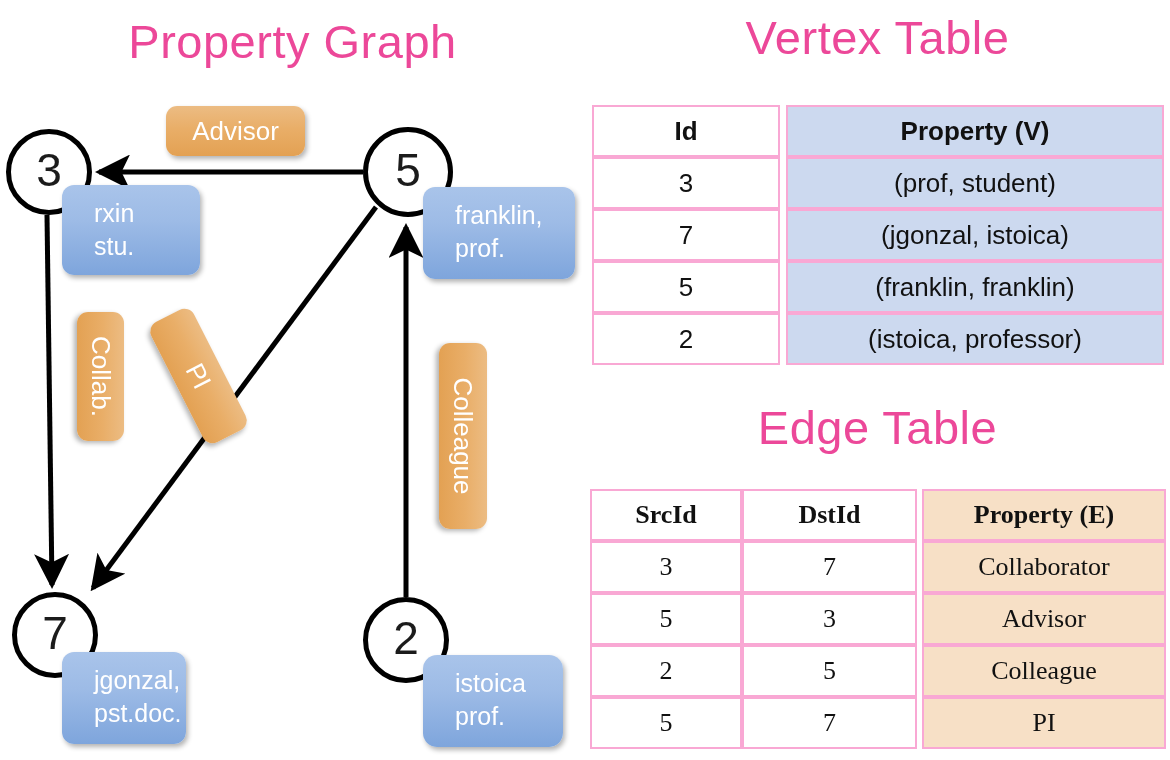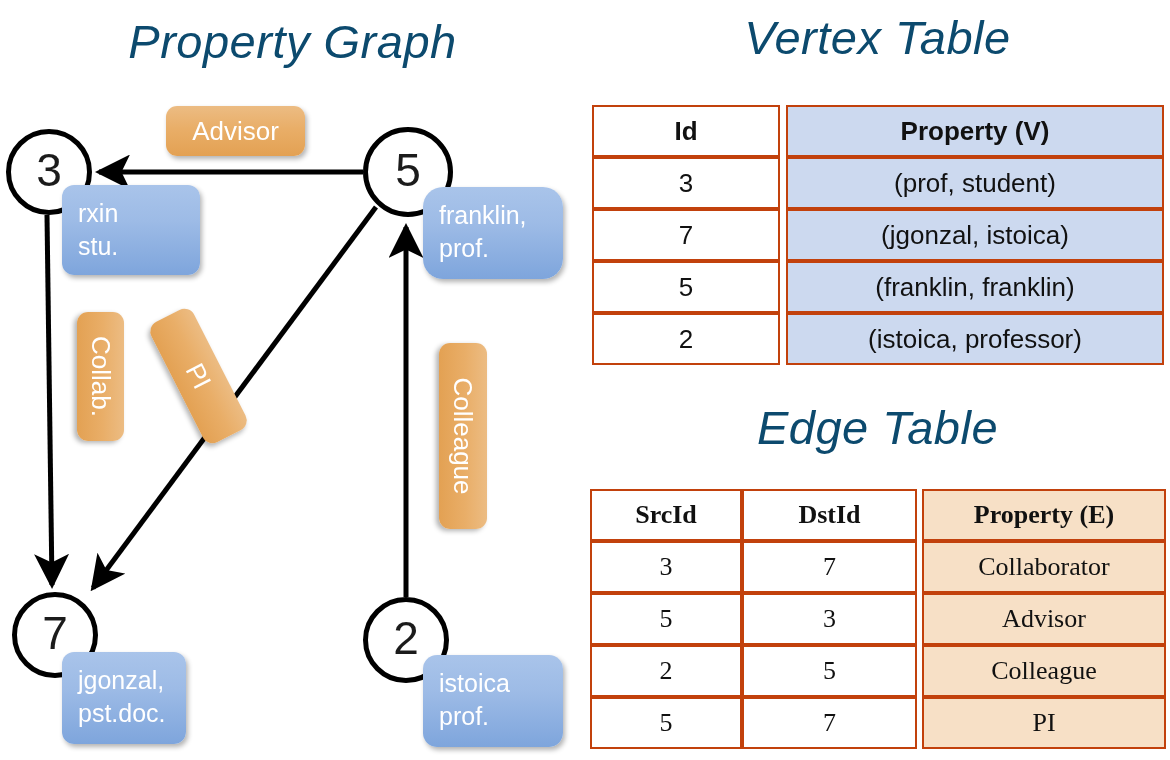--- a/index.html
+++ b/index.html
@@ -15,24 +15,23 @@
     font-family: "Liberation Sans", "DejaVu Sans", sans-serif;
     color: #000000;
   }
 
   
   .section-title {
     position: absolute;
     font-weight: 300;
     font-size: 47px;
     letter-spacing: 0.5px;
-    color: #0c4a6e;
+    color: #ec4899;
     white-space: nowrap;
     text-align: center;
-    font-style: italic;
   }
   #title-property-graph { left: 0px;   top: 14px;  width: 585px; }
   #title-vertex-table   { left: 585px; top: 10px;  width: 585px; }
   #title-edge-table     { left: 585px; top: 400px; width: 585px; }
 
   
   #graph-panel {
     position: absolute;
     left: 0; top: 0;
     width: 585px; height: 760px;
@@ -68,26 +67,26 @@
   
   .prop-box {
     position: absolute;
     border-radius: 12px;
     background: linear-gradient(180deg, #a9c4ea 0%, #9dbbe6 40%, #7ea5dc 100%);
     box-shadow: 2px 3px 5px rgba(0,0,0,0.30);
     color: #ffffff;
     font-size: 25px;
     font-weight: 300;
     line-height: 1.32;
-    padding: 12px 16px;
+    padding: 12px 32px;
     box-sizing: border-box;
     z-index: 4;
   }
   #box-rxin     { left: 62px;  top: 185px; width: 138px; height: 90px; }
-  #box-franklin { left: 423px; top: 187px; width: 140px; height: 92px; border-radius: 20px; }
+  #box-franklin { left: 423px; top: 187px; width: 152px; height: 92px; }
   #box-jgonzal  { left: 62px;  top: 652px; width: 124px; height: 92px; }
   #box-istoica  { left: 423px; top: 655px; width: 140px; height: 92px; border-radius: 14px; }
 
   
   .edge-label {
     position: absolute;
     border-radius: 11px;
     background: linear-gradient(180deg, #ecbc83 0%, #e9ae68 45%, #e3a153 100%);
     box-shadow: 2px 3px 5px rgba(0,0,0,0.30);
     color: #ffffff;
@@ -120,21 +119,21 @@
   }
 
   
   .data-table {
     position: absolute;
     border-collapse: separate;
     border-spacing: 0;
     table-layout: fixed;
   }
   .data-table td {
-    border: 2px solid #c2410c;
+    border: 2px solid #f9a8d4;
     text-align: center;
     font-size: 26px;
     font-weight: 300;
     color: #111111;
     padding: 0;
     height: 52px;
     box-sizing: border-box;
   }
   .data-table td.hdr { font-weight: 700; }
   .cell-blue  { background: #ccd9ef; }

